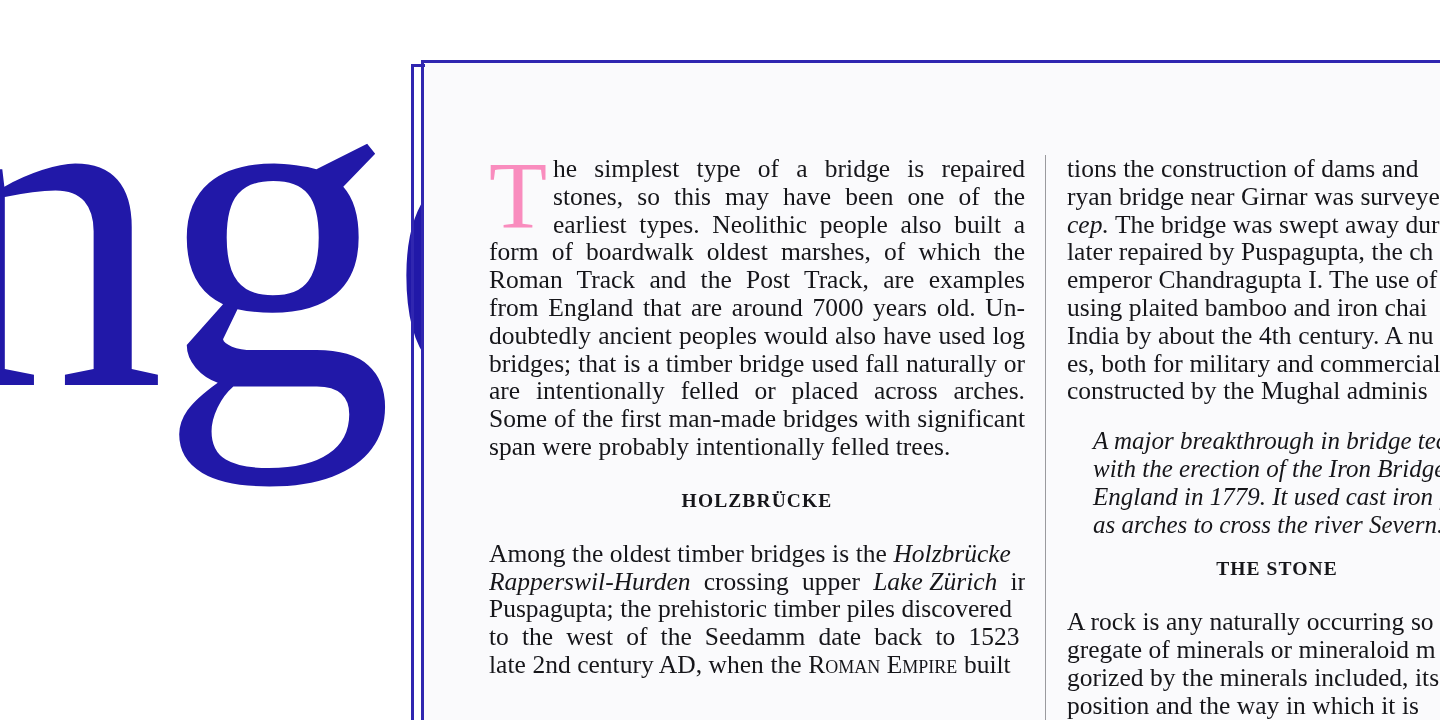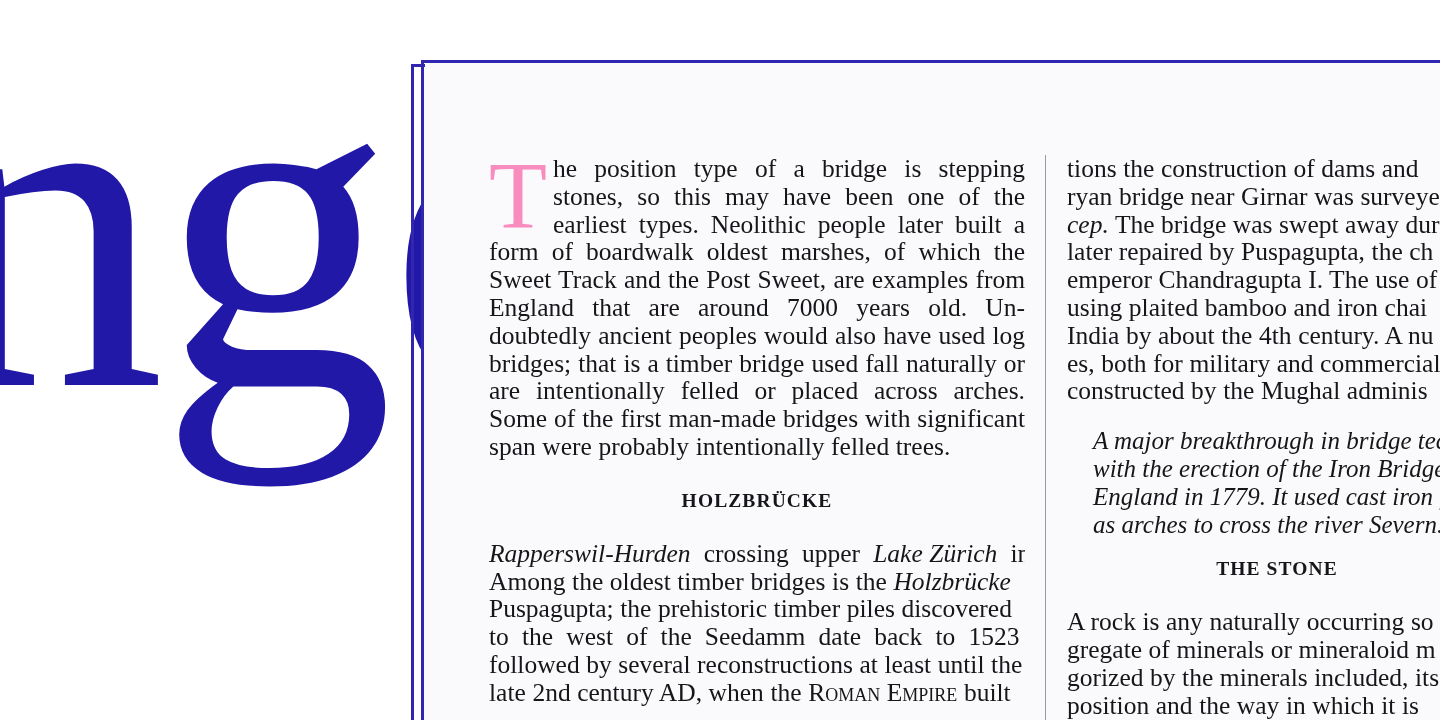--- a/index.html
+++ b/index.html
@@ -167,43 +167,42 @@
 <div id="page-panel"></div>
 
 <div id="columns">
 
   <div id="column-rule"></div>
 
   <div class="column" id="column-left">
     <div class="col-inner">
 
       <p class="body-text">
-        <span class="dropcap">T</span><span>he position type of a bridge is stepping</span>
+        <span class="dropcap">T</span><span>he simplest type of a bridge is repaired</span>
         <span>stones, so this may have been one of the</span>
-        <span>earliest types. Neolithic people later built a</span>
+        <span>earliest types. Neolithic people also built a</span>
         <span>form of boardwalk oldest marshes, of which</span>
-        <span>the Sweet Track and the Post Sweet, are examples</span>
+        <span>the Roman Track and the Post Track, are examples</span>
         <span>from England that are around 7000 years old. Un-</span>
         <span>doubtedly ancient peoples would also have used log</span>
         <span>bridges; that is a timber bridge used fall naturally</span>
         <span>or are intentionally felled or placed across arches.</span>
         <span>Some of the first man-made bridges with significant</span>
         <span>span were probably intentionally felled trees.</span>
       </p>
 
       <div class="head-gap-before"></div>
       <h2 class="section-head">HOLZBRÜCKE</h2>
       <div class="head-gap-after"></div>
 
       <p class="body-text">
+        <span class="nowrap-line">Among the oldest timber bridges is the <em>Holzbrücke</em></span>
         <span class="nowrap-line"><em>Rapperswil-Hurden</em>&nbsp; crossing&nbsp; upper&nbsp; <em>Lake Zürich</em>&nbsp; in</span>
-        <span class="nowrap-line">Among the oldest timber bridges is the <em>Holzbrücke</em></span>
         <span class="nowrap-line">Puspagupta; the prehistoric timber piles discovered</span>
         <span class="nowrap-line">to&nbsp; the&nbsp; west&nbsp; of&nbsp; the&nbsp; Seedamm&nbsp; date&nbsp; back&nbsp; to&nbsp; 1523&nbsp; BC.</span>
-        <span class="nowrap-line">followed by several reconstructions at least until the</span>
         <span class="nowrap-line">late 2nd century AD, when the <span class="smallcaps">Roman Empire</span> built</span>
       </p>
 
     </div>
   </div>
 
   <div class="column" id="column-right">
     <div class="col-inner">
 
       <p class="body-text ragged">

